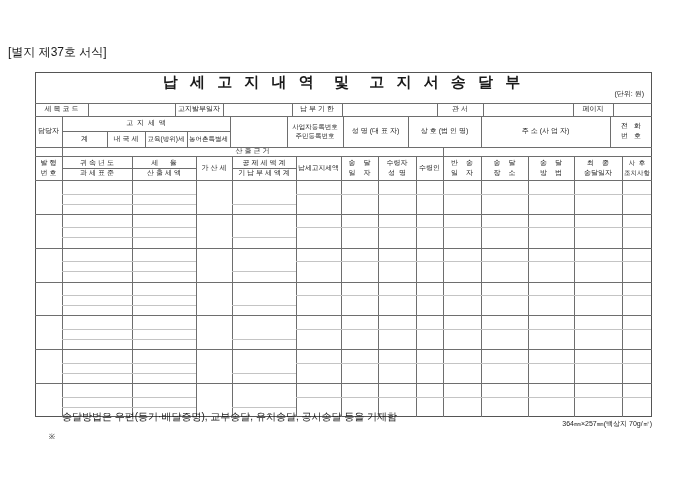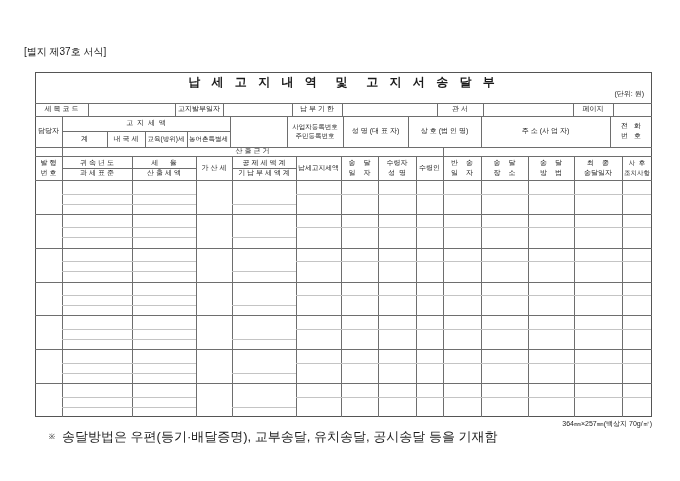--- a/index.html
+++ b/index.html
@@ -10,25 +10,25 @@
   .two{flex-direction:column;gap:1px;}
   .left{justify-content:flex-start;}
   .right{justify-content:flex-end;}
   .frame{position:absolute;left:35px;top:72px;width:615px;height:343px;border:1px solid #555;}
 </style>
 </head>
 <body>
 
 <div class="page">
 
-  <div class="lbl left" style="left:24px;top:47px;width:120px;height:10px;font-size:10px">[별지 제37호 서식]</div>
+  <div class="lbl left" style="left:8px;top:47px;width:120px;height:10px;font-size:12px">[별지 제37호 서식]</div>
 
   <div class="frame"></div>
 
-  <div class="lbl" style="left:35px;top:73px;width:617px;height:18px;font-weight:bold;font-size:12px;letter-spacing:4px">납 세 고 지 내 역  및  고 지 서 송 달 부</div>
+  <div class="lbl" style="left:35px;top:73px;width:617px;height:18px;font-weight:bold;font-size:15px;letter-spacing:4px">납 세 고 지 내 역  및  고 지 서 송 달 부</div>
   <div class="lbl right" style="left:450px;top:89px;width:194px;height:11px">(단위: 원)</div>
 
   <div class="lbl" style="left:35px;top:103px;width:53px;height:13px">세 목 코 드</div>
   <div class="lbl" style="left:88px;top:103px;width:87px;height:13px"></div>
   <div class="lbl" style="left:175px;top:103px;width:48px;height:13px">고지발부일자</div>
   <div class="lbl" style="left:223px;top:103px;width:69px;height:13px"></div>
   <div class="lbl" style="left:292px;top:103px;width:50px;height:13px">납 부 기 한</div>
   <div class="lbl" style="left:342px;top:103px;width:95px;height:13px"></div>
   <div class="lbl" style="left:437px;top:103px;width:46px;height:13px">관 서</div>
   <div class="lbl" style="left:483px;top:103px;width:90px;height:13px"></div>
@@ -242,14 +242,14 @@
       <div style="position: absolute; left: 416px; top: 383px; width: 27px; height: 34px;"></div>
       <div style="position: absolute; left: 443px; top: 383px; width: 38px; height: 34px;"></div>
       <div style="position: absolute; left: 481px; top: 383px; width: 47px; height: 34px;"></div>
       <div style="position: absolute; left: 528px; top: 383px; width: 46px; height: 34px;"></div>
       <div style="position: absolute; left: 574px; top: 383px; width: 48px; height: 34px;"></div>
       <div style="position: absolute; left: 622px; top: 383px; width: 30px; height: 34px;"></div>
     </div>
 
   <div class="lbl right" style="left:440px;top:419px;width:212px;height:10px">364㎜×257㎜(백상지 70g/㎡)</div>
   <div class="lbl" style="left:46px;top:432px;width:12px;height:10px;font-size:7.5px">※</div>
-  <div class="lbl left" style="left:62px;top:432px;width:420px;height:10px;font-size:13px">송달방법은 우편(등기·배달증명), 교부송달, 유치송달, 공시송달 등을 기재함</div>
+  <div class="lbl left" style="left:62px;top:412px;width:420px;height:10px;font-size:10px">송달방법은 우편(등기·배달증명), 교부송달, 유치송달, 공시송달 등을 기재함</div>
 </div>
 
 </body></html>

